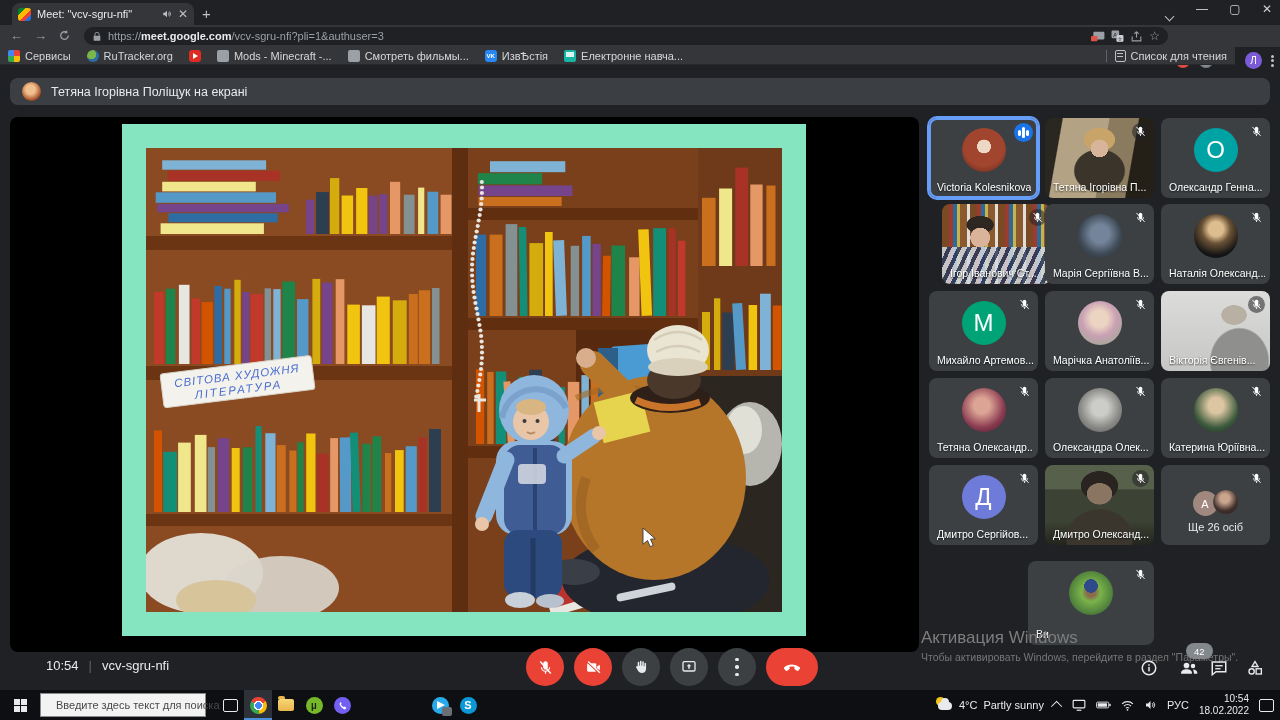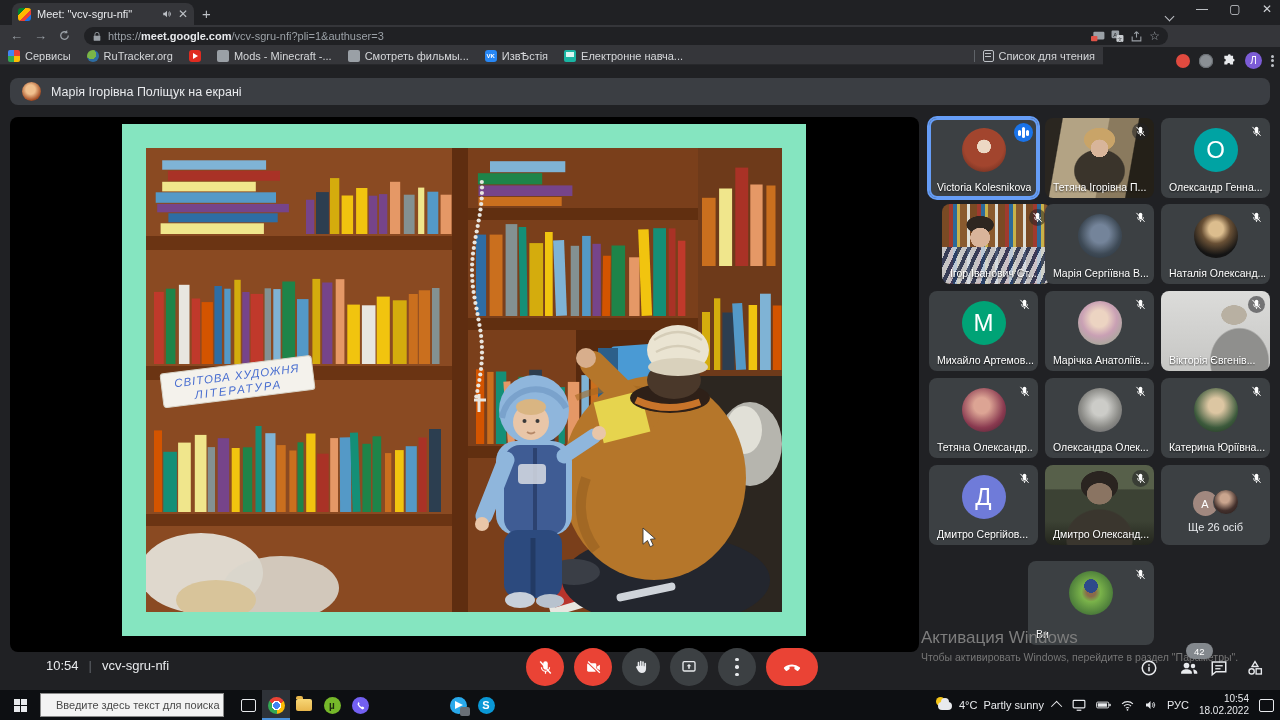--- a/index.html
+++ b/index.html
@@ -29,21 +29,21 @@
   .url b { color:#e8eaed; font-weight:bold; }
   .boxicon { flex:none; }
   .ext-row { position:absolute; top:27px; display:flex; gap:9px; align-items:center; }
   .ext-red { width:14px; height:14px; border-radius:50%; background:#e04a3f; }
   .ext-globe { width:14px; height:14px; border-radius:50%; background:#8a8f94;
     box-shadow:inset 0 0 0 1px #6a6f74; }
   .profile-chip { width:17px; height:17px; border-radius:50%; background:#7c5cd6; color:#fff;
     font-size:10px; display:flex; align-items:center; justify-content:center; }
   .kebab { color:#bdc1c6; letter-spacing:0; font-size:11px; line-height:4px; width:4px; }
   .kebab i { display:block; width:3px; height:3px; background:#bdc1c6; border-radius:50%; margin:1.5px 0; }
-  .bookmarks { position:absolute; left:0; top:47px; width:1103px; height:18px; background:#35363a;
+  .bookmarks { position:absolute; left:0; top:47px; width:1235px; height:18px; background:#35363a;
     border-bottom:1px solid #27282b; display:flex; align-items:center; padding:0 8px; gap:16px; }
   .bm { display:flex; align-items:center; gap:5px; color:#d5d7da; font-size:11px; white-space:nowrap; }
   .bm-ic { width:12px; height:12px; border-radius:2px; flex:none; }
   .ic-apps { background:conic-gradient(#ea4335 0 25%,#fbbc05 0 50%,#34a853 0 75%,#4285f4 0); border-radius:2px; }
   .ic-rut { background:radial-gradient(circle at 35% 35%,#7ab648 0 45%,#2d6ca2 46%); border-radius:50%; }
   .ic-yt { background:#e02b20; border-radius:3px; position:relative; }
   .ic-yt:after { content:""; position:absolute; left:4px; top:3px; border-left:5px solid #fff;
     border-top:3px solid transparent; border-bottom:3px solid transparent; }
   .ic-gray { background:#9aa0a6; }
   .ic-vk { background:#2787f5; border-radius:3px; color:#fff; font-size:6px; font-weight:bold;
@@ -137,21 +137,21 @@
   .activation .t1 { color:#7d7d7d; font-size:17px; font-weight:300;
     font-family:"Liberation Sans","DejaVu Sans",sans-serif; }
   .activation .t2 { color:#767676; font-size:10.5px; margin-top:3px; }
 
   
   .taskbar { position:absolute; left:0; top:690px; width:1280px; height:30px; background:#0d0f12;
     display:flex; align-items:center; z-index:10; }
   .start { width:40px; height:30px; display:flex; align-items:center; justify-content:center; }
   .start-grid { width:13px; height:13px; display:grid; grid-template-columns:6px 6px; gap:1px; }
   .start-grid i { background:#e8eaed; }
-  .tsearch { width:184px; height:24px; background:#f3f3f3; border:1px solid #8a8a8a; display:flex;
+  .tsearch { width:166px; height:24px; background:#f3f3f3; border:1px solid #8a8a8a; display:flex;
     align-items:center; gap:7px; padding:0 8px; }
   .tsearch span { color:#4a4a4a; font-size:11px; white-space:nowrap; }
   .tbicon { width:28px; height:30px; display:flex; align-items:center; justify-content:center; position:relative; }
   .tbicon.active { background:#2e3238; box-shadow:inset 0 -2px 0 #4a90d9; }
   .taskview { width:15px; height:13px; border:1.5px solid #e8eaed; border-radius:2px; position:relative; background:transparent; }
   .chrome-ball { width:17px; height:17px; border-radius:50%;
     background:radial-gradient(circle,#4285f4 0 28%,#fff 29% 38%,transparent 39%),
     conic-gradient(from -60deg,#ea4335 0 120deg,#fbbc05 120deg 240deg,#34a853 240deg 360deg); }
   .folder { width:16px; height:12px; background:linear-gradient(#f7d676,#e8b64c); border-radius:2px; position:relative; }
   .folder:before { content:""; position:absolute; left:0; top:-3px; width:7px; height:3px; background:#e8b64c;
@@ -287,21 +287,21 @@
       <span class="bm-divider"></span>
       <span class="bm">
           <span class="ic-readlist"></span>
           <span>Список для чтения</span>
         </span>
     </span>
   </div>
 
   <div class="banner">
     <span class="banner-av"></span>
-    <span class="banner-text">Марія Ігорівна Поліщук на екрані</span>
+    <span class="banner-text">Тетяна Ігорівна Поліщук на екрані</span>
   </div>
 
   <div class="stage">
     <div class="slide">
       <svg id="photo" width="636" height="464" viewBox="0 0 636 464">
         <rect x="0" y="0" width="636" height="464" fill="#1d130c"></rect>
 
         <rect x="552" y="0" width="84" height="232" fill="#6e3a1a"></rect>
         <rect x="552" y="228" width="84" height="236" fill="#2c2620"></rect>
 

